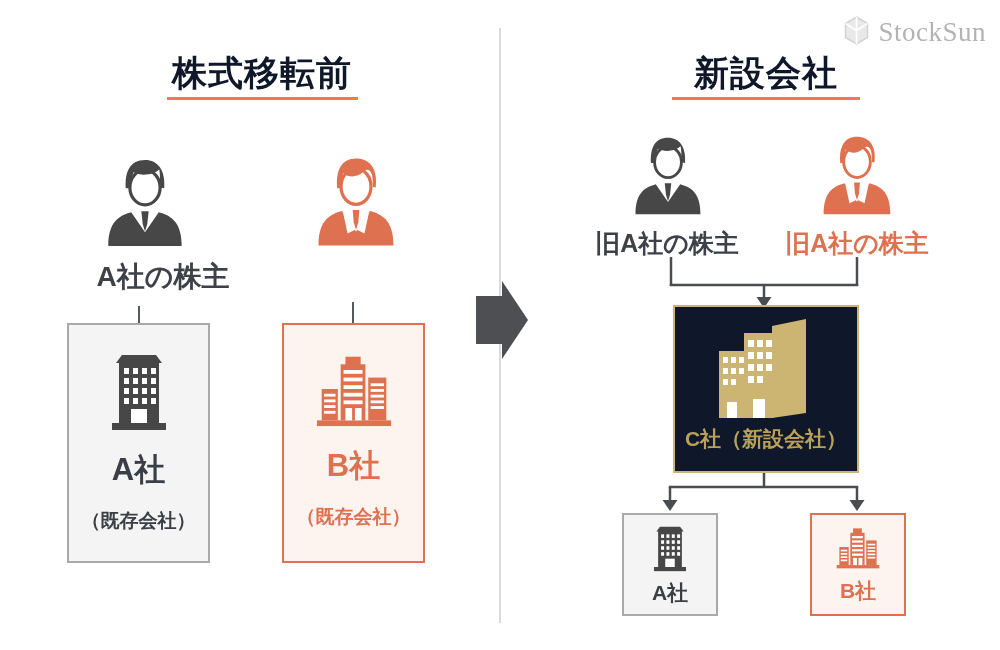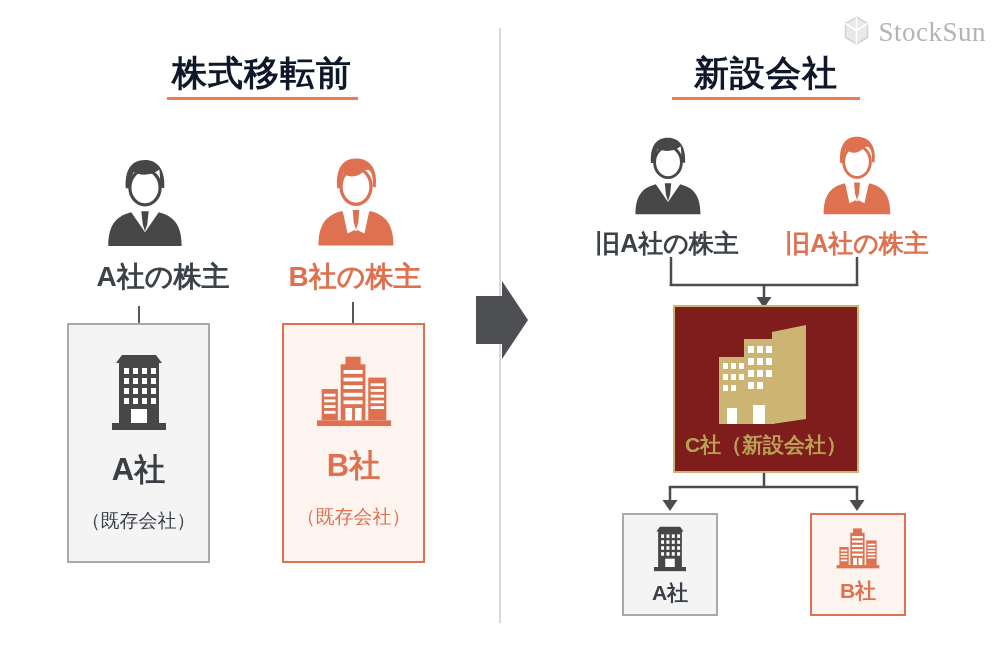--- a/index.html
+++ b/index.html
@@ -40,24 +40,24 @@
   
   .tick { position:absolute; width:2px; background:#55585c; }
   .tick-a { left:138px; top:306px; height:18px; }
   .tick-b { left:352px; top:302px; height:22px; }
 
   
   .company-box { position:absolute; width:143px; height:240px; display:flex; flex-direction:column; align-items:center; padding-top:26px; }
   .box-a-before { left:67px;  top:323px; background:#f4f4f4; border:2px solid #a9a9a9; }
   .box-b-before { left:282px; top:323px; background:#fdf4ef; }
   .company-name { font-size:31px; font-weight:600; margin-top:14px; color:#3a3f46; }
-  .company-note { font-size:19px; font-weight:400; margin-top:17px; color:#3a3f46; }
-
-  
-  .newco-box { position:absolute; left:673px; top:305px; width:186px; height:168px; background:#7f1d1d; display:flex; flex-direction:column; align-items:center; padding-top:16px; }
+  .company-note { font-size:19px; font-weight:700; margin-top:17px; color:#3a3f46; }
+
+  
+  .newco-box { position:absolute; left:673px; top:305px; width:186px; height:168px; background:#0f172a; display:flex; flex-direction:column; align-items:center; padding-top:10px; }
   .newco-label { font-size:21px; font-weight:600; margin-top:2px; }
 
   
   .sub-box { position:absolute; width:96px; height:103px; display:flex; flex-direction:column; align-items:center; padding-top:9px; }
   .sub-a { left:622px; top:513px; background:#f4f4f4; border:2px solid #a9a9a9; }
   .sub-b { left:810px; top:513px; background:#fdf4ef; }
   .sub-name { font-size:21px; font-weight:600; margin-top:3px; color:#3a3f46; }
 
   .connector-svg { position:absolute; left:0; top:0; width:1000px; height:650px; pointer-events:none; }
 </style>
@@ -99,21 +99,20 @@
   <div class="person p-b-before">
     <svg width="100%" height="100%" viewBox="0 0 96 100">
       <path d="M33,60 L48,82 L63,60 C78,64 88,72 88,97 L8,97 C8,72 18,64 33,60 Z" fill="#DD7150"></path>
       <polygon points="34,61 47,80 39,84" fill="#ffffff"></polygon>
       <polygon points="62,61 49,80 57,84" fill="#ffffff"></polygon>
       <polygon points="44.5,59 51.5,59 50.5,72 48,80 45.5,72" fill="#DD7150"></polygon>
       <ellipse cx="48" cy="34" rx="16" ry="19" fill="#ffffff" stroke="#DD7150" stroke-width="3.5"></ellipse>
       <path d="M48,4 C33,4 26,16 28,36 L33,35 C32.5,28 33,23.5 34.5,19.5 C40.5,25.5 50.5,23.5 55.5,18.5 C60,14.5 63,15.5 65,21.5 C66,25.5 66,30.5 66,34.5 L69,35 C71.5,15 63,4 48,4 Z" fill="#DD7150"></path>
     </svg>
   </div>
-  <div class="sh-label lbl-b-before" style="color:#DD7150;">B社の株主</div>
 
   <div class="tick tick-a"></div>
   <div class="tick tick-b"></div>
 
   <div class="company-box box-a-before">
     <span>
       <svg width="64" height="80" viewBox="0 0 64 80">
         <g fill="#474747">
           <polygon points="9,12 15,4 49,4 55,12"></polygon>
           <rect x="12" y="11" width="40" height="62"></rect>

